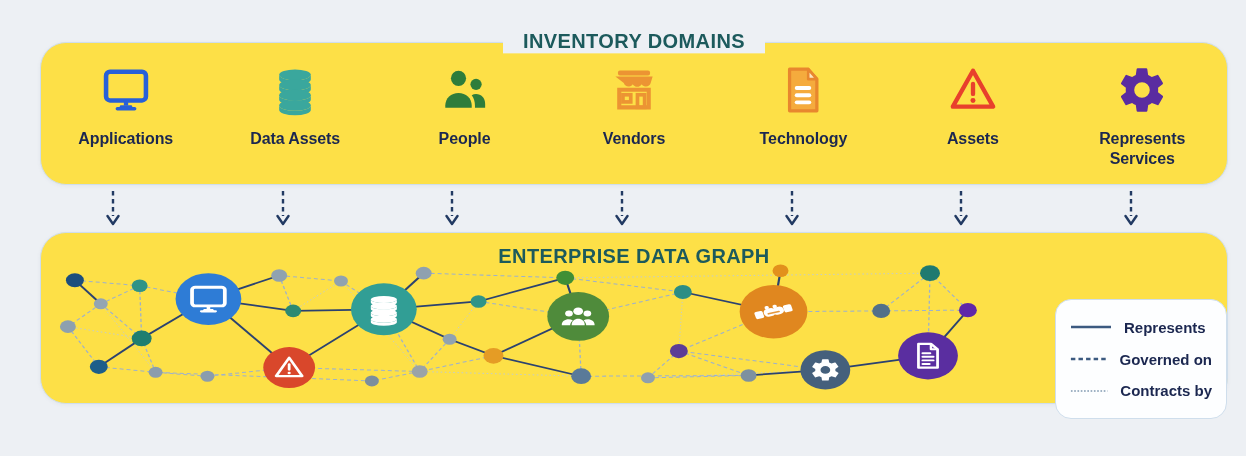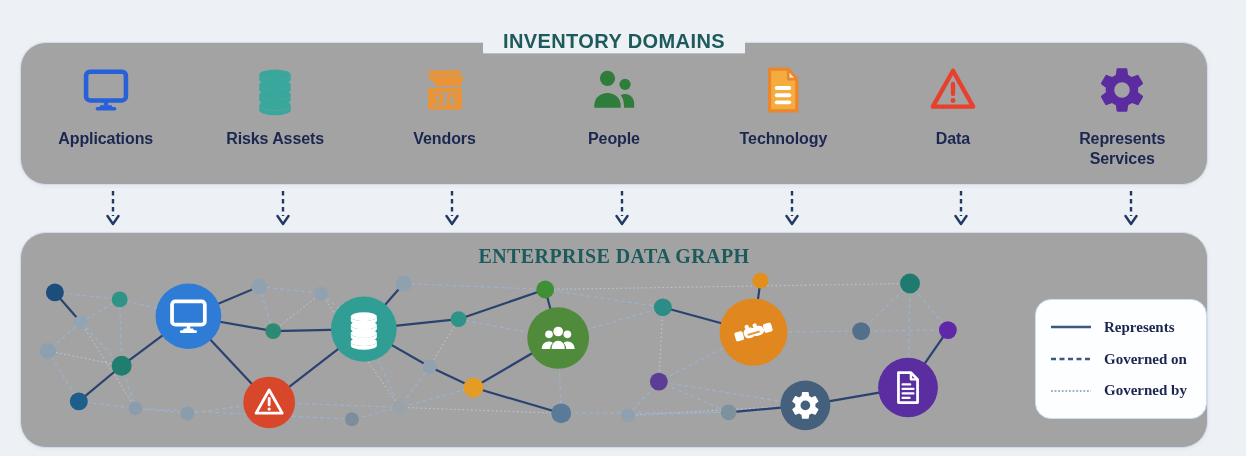--- a/index.html
+++ b/index.html
@@ -3,27 +3,27 @@
 <meta charset="utf-8">
 <style>
   html,body{margin:0;padding:0;}
   body{
     width:1246px;height:456px;position:relative;overflow:hidden;
     background:#edf0f4;
     font-family:"Liberation Sans","DejaVu Sans",sans-serif;
     color:#182448;
   }
   .panel{
-    position:absolute;left:20px;width:1188px;
-    background:#a3a3a3;border:1.5px solid #cfdeec;border-radius:26px;
+    position:absolute;left:40px;width:1188px;
+    background:#fde047;border:1.5px solid #cfdeec;border-radius:26px;
     box-shadow:0 1px 4px rgba(30,60,90,.05);
     box-sizing:border-box;
   }
   .domains-panel{top:42px;height:143px;}
-  .graph-panel{top:232px;height:216px;font-family:Liberation Serif, serif;}
+  .graph-panel{top:232px;height:172px;}
   .panel-badge{
     position:absolute;top:0;left:50%;transform:translate(-50%,-55%);
     background:#edf0f4;padding:0 20px;white-space:nowrap;
     font-size:20px;font-weight:bold;letter-spacing:.4px;color:#1c5a5c;
   }
   .graph-title{
     position:absolute;top:12px;left:0;width:100%;text-align:center;
     font-size:20px;font-weight:bold;letter-spacing:.4px;color:#1c5a5c;z-index:3;
   }
   .domain-row{display:flex;height:100%;align-items:flex-start;padding-top:21px;box-sizing:border-box;}
@@ -70,58 +70,58 @@
       <svg class="dicon" viewBox="0 0 24 24">
           <ellipse cx="12" cy="5" rx="7.3" ry="2.5" fill="#3aa79d"></ellipse>
           <path d="M4.7 5 a7.3 2.5 0 0 0 14.6 0 v2.1 a7.3 2.5 0 0 1 -14.6 0 z" fill="#3aa79d"></path>
           <ellipse cx="12" cy="9.7" rx="7.3" ry="2.5" fill="#3aa79d"></ellipse>
           <path d="M4.7 9.7 a7.3 2.5 0 0 0 14.6 0 v2.1 a7.3 2.5 0 0 1 -14.6 0 z" fill="#3aa79d"></path>
           <ellipse cx="12" cy="14.4" rx="7.3" ry="2.5" fill="#3aa79d"></ellipse>
           <path d="M4.7 14.4 a7.3 2.5 0 0 0 14.6 0 v2.1 a7.3 2.5 0 0 1 -14.6 0 z" fill="#3aa79d"></path>
           <ellipse cx="12" cy="19.1" rx="7.3" ry="2.5" fill="#3aa79d"></ellipse>
           <path d="M4.7 19.1 a7.3 2.5 0 0 0 14.6 0 v2.1 a7.3 2.5 0 0 1 -14.6 0 z" fill="#3aa79d"></path>
         </svg>
-      <div class="domain-label">Risks Assets</div>
+      <div class="domain-label">Data Assets</div>
+    </div>
+    <div class="domain">
+      <svg class="dicon" viewBox="0 0 24 24">
+          <circle cx="9" cy="6.6" r="3.5" fill="#2e7d3b"></circle>
+          <path d="M2.9 20.2v-1c0-3.4 2.7-5.8 6.1-5.8s6.1 2.4 6.1 5.8v1z" fill="#2e7d3b"></path>
+          <circle cx="17.1" cy="9.4" r="2.6" fill="#2e7d3b"></circle>
+          <path d="M16.6 20.2v-.9c0-1.9-.5-3.6-1.5-4.9.6-.3 1.3-.5 2-.5 2.4 0 4.2 1.8 4.2 4.4v1.9z" fill="#2e7d3b"></path>
+        </svg>
+      <div class="domain-label">People</div>
     </div>
     <div class="domain">
       <svg class="dicon" viewBox="0 0 24 24">
           <rect x="4.6" y="3" width="14.8" height="2.3" rx=".9" fill="#ec9433"></rect>
           <path d="M3.4 5.8h17.2l-.9 3c-.3 1.1-1.4 1.8-2.5 1.6-.7-.1-1.3-.5-1.6-1.1-.4.7-1.2 1.2-2.1 1.2s-1.7-.5-2.1-1.2c-.3.6-.9 1-1.6 1.1-1.1.2-2.2-.5-2.5-1.6z" fill="#ec9433"></path>
           <path d="M5.2 11.9h13.6V20H5.2z" fill="none" stroke="#ec9433" stroke-width="1.9"></path>
           <rect x="13.6" y="14.2" width="3.3" height="5.8" fill="none" stroke="#ec9433" stroke-width="1.7"></rect>
           <rect x="6.9" y="14.2" width="3.6" height="3.3" fill="none" stroke="#ec9433" stroke-width="1.7"></rect>
         </svg>
       <div class="domain-label">Vendors</div>
     </div>
     <div class="domain">
       <svg class="dicon" viewBox="0 0 24 24">
-          <circle cx="9" cy="6.6" r="3.5" fill="#2e7d3b"></circle>
-          <path d="M2.9 20.2v-1c0-3.4 2.7-5.8 6.1-5.8s6.1 2.4 6.1 5.8v1z" fill="#2e7d3b"></path>
-          <circle cx="17.1" cy="9.4" r="2.6" fill="#2e7d3b"></circle>
-          <path d="M16.6 20.2v-.9c0-1.9-.5-3.6-1.5-4.9.6-.3 1.3-.5 2-.5 2.4 0 4.2 1.8 4.2 4.4v1.9z" fill="#2e7d3b"></path>
-        </svg>
-      <div class="domain-label">People</div>
-    </div>
-    <div class="domain">
-      <svg class="dicon" viewBox="0 0 24 24">
           <path d="M5.8 2.4h8.6l4 4.6v14.6H5.8z" fill="#f5ab3d" stroke="#e8872e" stroke-width="1.5" stroke-linejoin="round"></path>
           <path d="M14.4 2.4v4.6h4z" fill="#fde7c0" stroke="#e8872e" stroke-width="1.2" stroke-linejoin="round"></path>
           <rect x="8.2" y="10.2" width="7.6" height="1.8" rx=".9" fill="#fff"></rect>
           <rect x="8.2" y="13.5" width="7.6" height="1.8" rx=".9" fill="#fff"></rect>
           <rect x="8.2" y="16.8" width="7.6" height="1.8" rx=".9" fill="#fff"></rect>
         </svg>
       <div class="domain-label">Technology</div>
     </div>
     <div class="domain">
       <svg class="dicon" viewBox="0 0 24 24">
           <path d="M12 3.1 21.3 19.7H2.7z" fill="none" stroke="#e8402c" stroke-width="2" stroke-linejoin="round"></path>
           <path d="M12 9.2v4.6" stroke="#e8402c" stroke-width="2" stroke-linecap="round"></path>
           <circle cx="12" cy="16.8" r="1.15" fill="#e8402c"></circle>
         </svg>
-      <div class="domain-label">Data</div>
+      <div class="domain-label">Assets</div>
     </div>
     <div class="domain">
       <svg class="dicon" viewBox="0 0 24 24">
           <path fill="#5a2ca0" d="M19.4 13c.04-.32.06-.66.06-1s-.02-.68-.06-1l2.1-1.65a.5.5 0 0 0 .12-.64l-2-3.46a.5.5 0 0 0-.61-.22l-2.49 1a7.3 7.3 0 0 0-1.69-.98l-.38-2.65A.5.5 0 0 0 14 2h-4a.5.5 0 0 0-.49.42l-.38 2.65c-.61.25-1.17.59-1.69.98l-2.49-1a.5.5 0 0 0-.61.22l-2 3.46a.5.5 0 0 0 .12.64L4.56 11c-.04.32-.06.66-.06 1s.02.68.06 1l-2.1 1.65a.5.5 0 0 0-.12.64l2 3.46c.12.22.39.3.61.22l2.49-1c.52.4 1.08.73 1.69.98l.38 2.65c.03.24.24.42.49.42h4c.25 0 .46-.18.49-.42l.38-2.65a7.3 7.3 0 0 0 1.69-.98l2.49 1c.22.08.49 0 .61-.22l2-3.46a.5.5 0 0 0-.12-.64zM12 15.6a3.6 3.6 0 1 1 0-7.2 3.6 3.6 0 0 1 0 7.2z"></path>
         </svg>
       <div class="domain-label">Represents Services</div>
     </div>
   </div>
 </section>
 
@@ -401,16 +401,16 @@
     <div class="legend-row">
       <svg width="42" height="8" viewBox="0 0 42 8">
           <line class="sw dashed" x1="1" y1="4" x2="41" y2="4" stroke="#3c5a80"></line>
         </svg>
       <span class="legend-label">Governed on</span>
     </div>
     <div class="legend-row">
       <svg width="42" height="8" viewBox="0 0 42 8">
           <line class="sw dotted" x1="1" y1="4" x2="41" y2="4" stroke="#9fb2c4"></line>
         </svg>
-      <span class="legend-label">Governed by</span>
+      <span class="legend-label">Contracts by</span>
     </div>
   </div>
 </section>
 
 </body></html>

